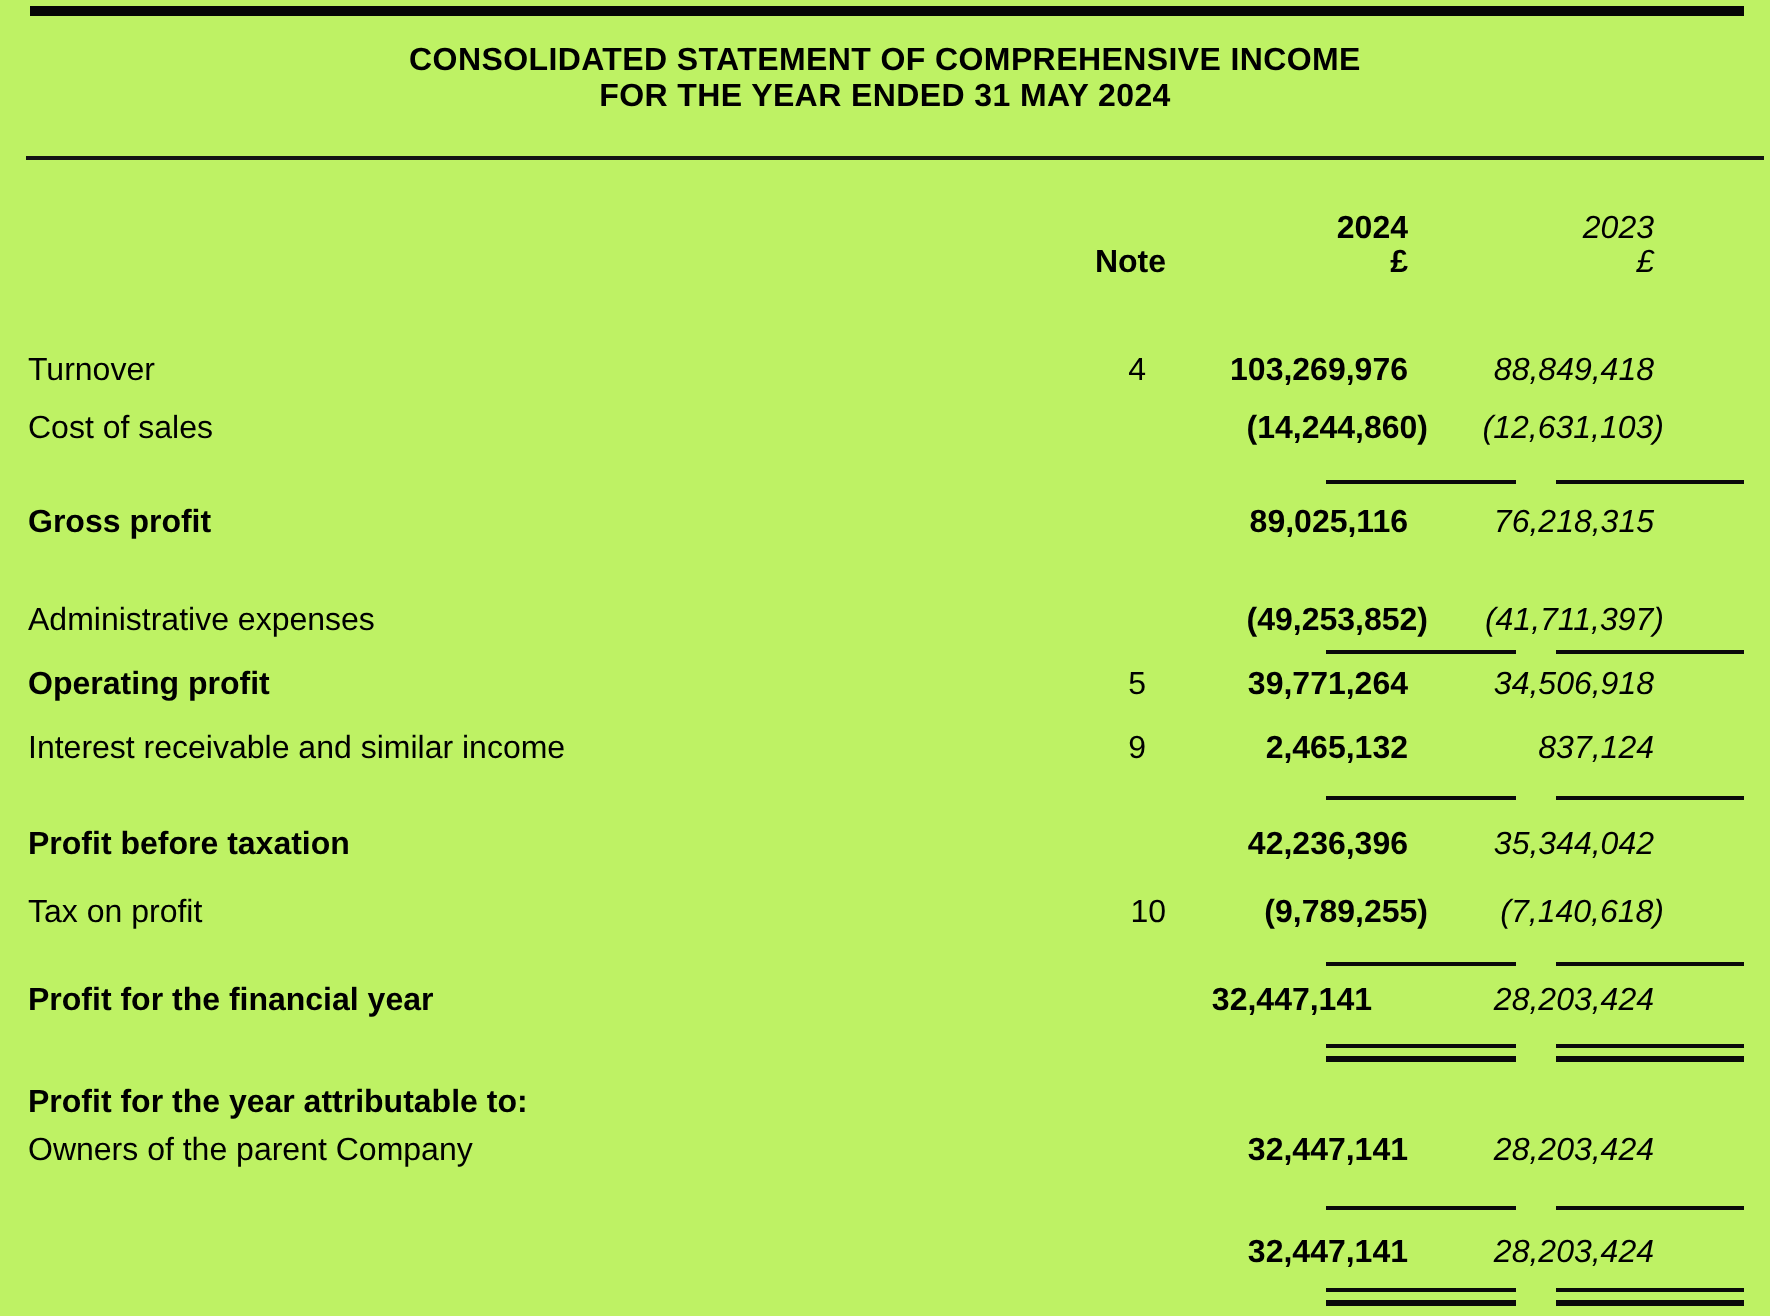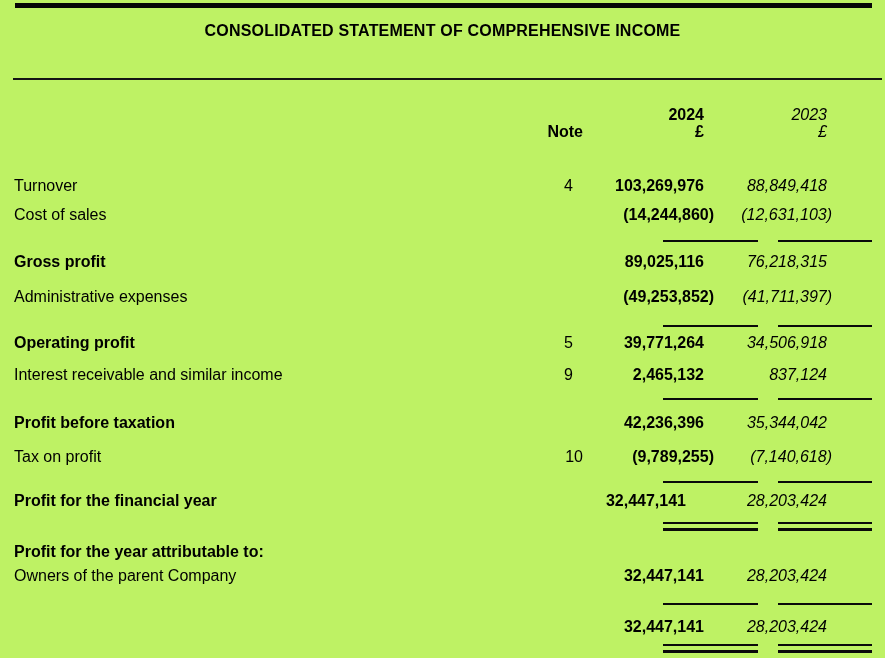--- a/index.html
+++ b/index.html
@@ -28,20 +28,21 @@
 </style>
 </head>
 <body>
 
 <div class="page">
 
   <div class="top-rule"></div>
 
   <div class="title-block">
     <div>CONSOLIDATED STATEMENT OF COMPREHENSIVE INCOME</div>
+    <div>FOR THE YEAR ENDED 31 MAY 2024</div>
   </div>
 
   <div class="title-rule"></div>
 
   <div class="r" style="top:106px">
     <span class="lbl"></span>
     <span class="note"></span>
     <span class="v24 pad">2024</span>
     <span class="v23 pad">2023</span>
   </div>
@@ -65,21 +66,21 @@
     <span class="note"></span>
     <span class="v24">(14,244,860)</span>
     <span class="v23">(12,631,103)</span>
   </div>
       <div class="r" style="top: 253px; justify-content: center;">
     <span class="lbl b">Gross profit</span>
     <span class="note"></span>
     <span class="v24 pad">89,025,116</span>
     <span class="v23 pad">76,218,315</span>
   </div>
-      <div class="r" style="top: 288px;">
+      <div class="r" style="top: 302px;">
     <span class="lbl">Administrative expenses</span>
     <span class="note"></span>
     <span class="v24">(49,253,852)</span>
     <span class="v23">(41,711,397)</span>
   </div>
       <div class="r" style="top: 334px;">
     <span class="lbl b">Operating profit</span>
     <span class="note">5</span>
     <span class="v24 pad">39,771,264</span>
     <span class="v23 pad">34,506,918</span>

